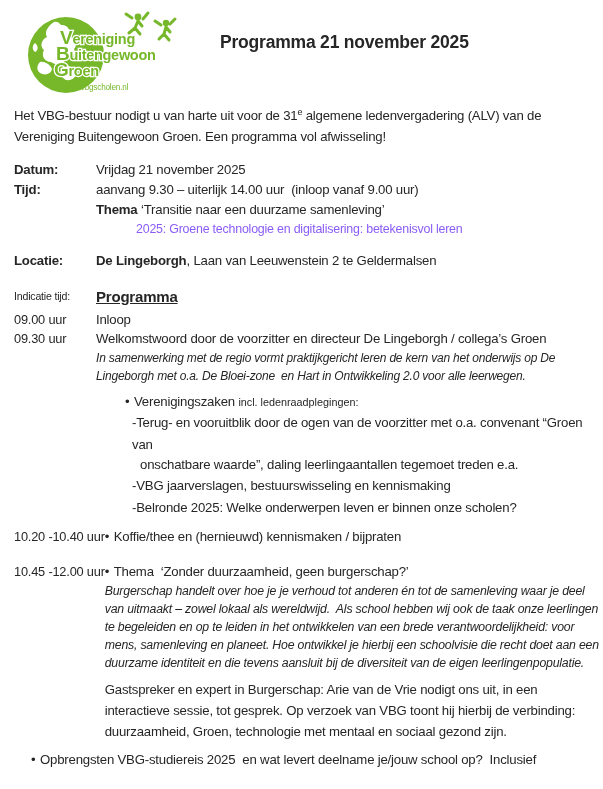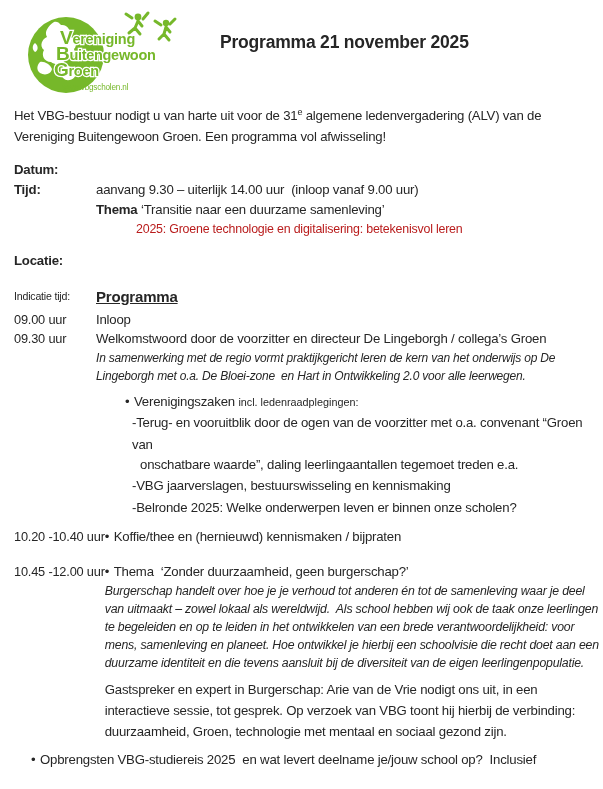--- a/index.html
+++ b/index.html
@@ -17,21 +17,21 @@
   .title{font-size:17.5px;font-weight:700;}
   sup{font-size:9px;vertical-align:super;line-height:0;}
   
   .intro{margin:9px 0 0 0;line-height:21px;max-width:580px;}
   
   .info{margin-top:13px;}
   .inforow{display:flex;line-height:20px;}
   .label{flex:0 0 82px;font-weight:700;}
   .value{flex:1;}
   .bold{font-weight:700;}
-  .greenline{color:#b91c1c;font-size:12.4px;line-height:19px;margin-left:40px;}
+  .greenline{color:#8b5cf6;font-size:12.4px;line-height:19px;margin-left:40px;}
   .loc-block{margin-top:12px;}
   .linkline{margin-left:65px;font-size:11px;line-height:17px;letter-spacing:0;}
   .loc-link{color:#808080;text-decoration:underline;}
   .link-suffix{color:#808080;}
   
   .program{margin-top:16px;}
   .prow{display:flex;line-height:19px;}
   .ptime{flex:0 0 82px;white-space:nowrap;font-size:12.8px;}
   .pcontent{flex:1;}
   .indicatie{font-size:10.6px;}
@@ -84,32 +84,34 @@
     <div class="titles">
       <div class="title">Programma 21 november 2025</div>
     </div>
   </div>
 
   <p class="intro"><span>Het VBG-bestuur nodigt u van harte uit voor de 31</span><sup>e</sup><span> algemene ledenvergadering (ALV) van de Vereniging Buitengewoon Groen. Een programma vol afwisseling!</span></p>
 
   <div class="info">
     <div class="inforow">
       <div class="label">Datum:</div>
+      <div class="value">Vrijdag 21 november 2025</div>
     </div>
     <div class="inforow">
       <div class="label">Tijd:</div>
       <div class="value">
         <div>aanvang 9.30 – uiterlijk 14.00 uur&nbsp; (inloop vanaf 9.00 uur)</div>
         <div><span class="bold">Thema</span> <span>‘Transitie naar een duurzame samenleving’</span></div>
         <div class="greenline">2025: Groene technologie en digitalisering: betekenisvol leren</div>
       </div>
     </div>
     <div class="inforow loc-block">
       <div class="label">Locatie:</div>
       <div class="value">
+        <div><span class="bold">De Lingeborgh</span><span>, Laan van Leeuwenstein 2 te Geldermalsen</span></div>
       </div>
     </div>
   </div>
 
   <div class="program">
 
     <div class="prow prow-header">
       <div class="ptime indicatie">Indicatie tijd:</div>
       <div class="pcontent"><span class="progtitle">Programma</span></div>
     </div>

